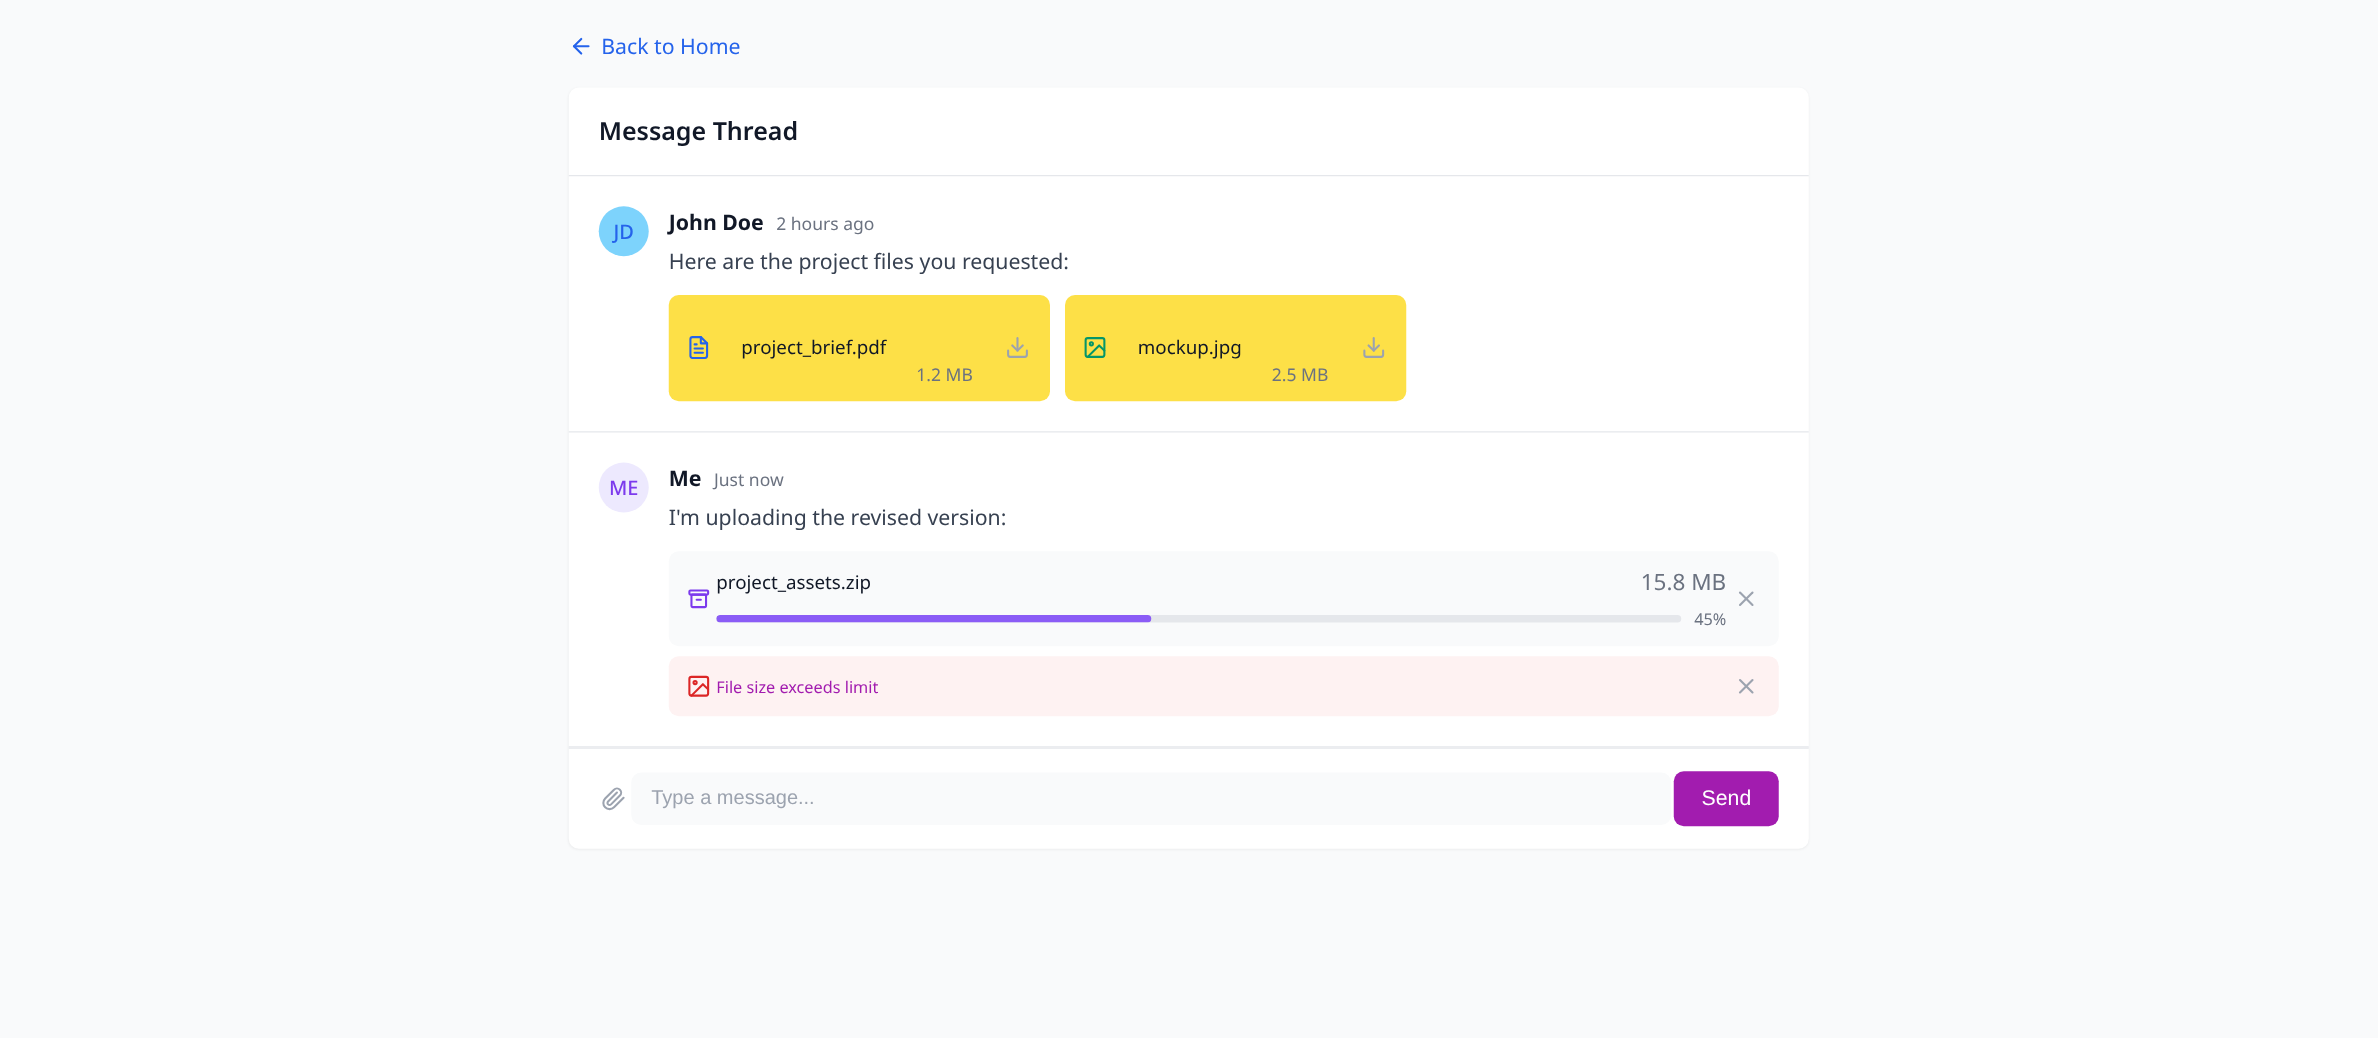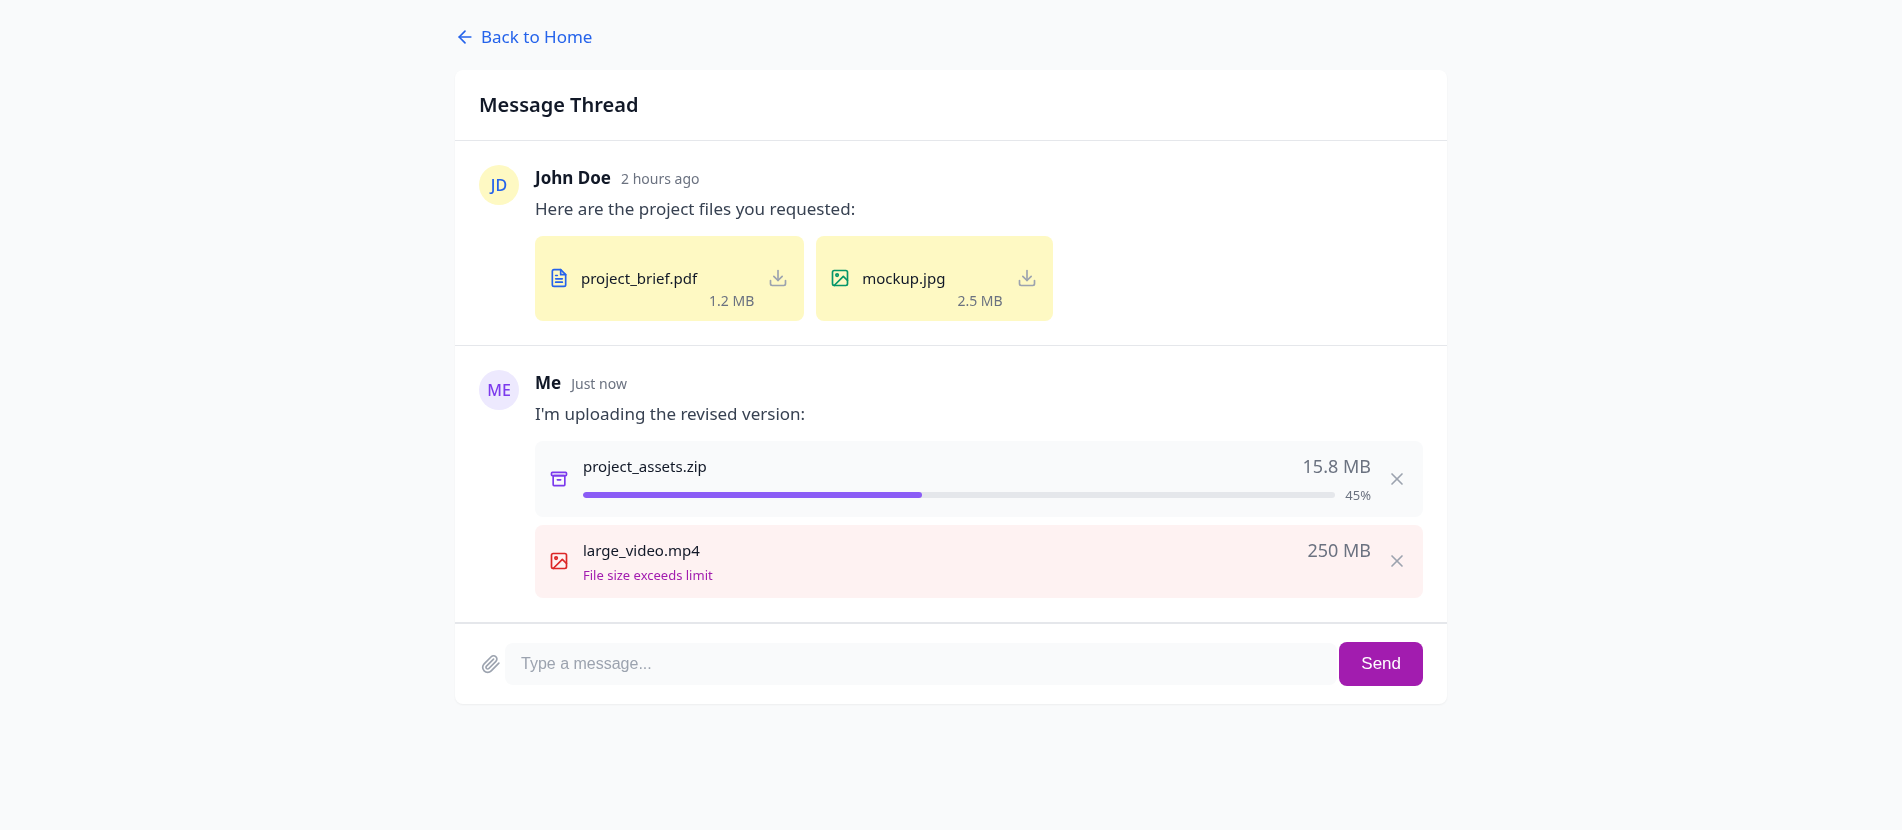--- a/index.html
+++ b/index.html
@@ -50,42 +50,42 @@
 .avatar {
   width: 40px;
   height: 40px;
   border-radius: 9999px;
   display: flex;
   align-items: center;
   justify-content: center;
   font-weight: 500;
   flex-shrink: 0;
 }
-.avatar-blue { background: #fef9c3; color: #2563eb; }
+.avatar-blue { background: #7dd3fc; color: #2563eb; }
 .avatar-purple { background: #ede9fe; color: #7c3aed; }
 .msg-content { flex: 1; min-width: 0; }
 .msg-head {
   display: flex;
   align-items: baseline;
   gap: 10px;
   margin-bottom: 6px;
 }
 .msg-author { font-weight: 700; font-size: 17px; }
 .msg-time { font-size: 14px; color: #6b7280; }
 .msg-body { color: #374151; font-size: 17px; margin-bottom: 14px; }
 .attach-row {
   display: flex;
   flex-wrap: wrap;
   gap: 12px;
 }
 .attach-chip {
   display: inline-flex;
   align-items: center;
-  gap: 12px;
-  background: #fef9c3;
+  gap: 24px;
+  background: #fde047;
   border-radius: 8px;
   padding: 10px 14px;
   text-align: right;
 }
 .ic {
   width: 20px;
   height: 20px;
   flex-shrink: 0;
 }
 .ic-blue { color: #2563eb; }
@@ -102,21 +102,21 @@
   border: none;
   padding: 2px;
 }
 .upload-list { display: flex; flex-direction: column; gap: 8px; }
 .upload-item {
   background: #f9fafb;
   border-radius: 8px;
   padding: 12px 14px;
   display: flex;
   align-items: center;
-  gap: 14px;
+  gap: 4px;
 }
 .upload-item.error {
   background: #fef2f2;
 }
 .upload-body { flex: 1; min-width: 0; }
 .upload-top {
   display: flex;
   justify-content: space-between;
   align-items: center;
   gap: 12px;
@@ -307,24 +307,20 @@
               </button>
             </div>
 
             <div class="upload-item error">
               <svg class="ic ic-red" viewBox="0 0 24 24" fill="none" stroke="currentColor" stroke-width="2" stroke-linecap="round" stroke-linejoin="round">
                   <rect x="3" y="3" width="18" height="18" rx="2" ry="2"></rect>
                   <circle cx="8.5" cy="8.5" r="1.5"></circle>
                   <polyline points="21 15 16 10 5 21"></polyline>
                 </svg>
               <div class="upload-body">
-                <div class="upload-top">
-                  <span class="upload-name">large_video.mp4</span>
-                  <span class="upload-size">250 MB</span>
-                </div>
                 <div class="upload-err">File size exceeds limit</div>
               </div>
               <button class="close-btn">
                 <svg class="ic" viewBox="0 0 24 24" fill="none" stroke="currentColor" stroke-width="2" stroke-linecap="round" stroke-linejoin="round" width="16" height="16">
                     <line x1="18" y1="6" x2="6" y2="18"></line>
                     <line x1="6" y1="6" x2="18" y2="18"></line>
                   </svg>
               </button>
             </div>
 

